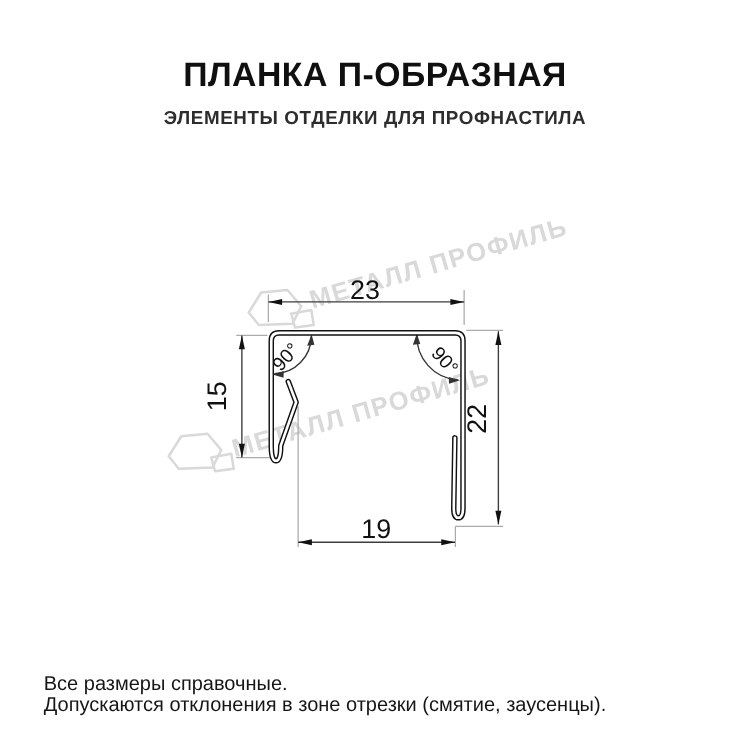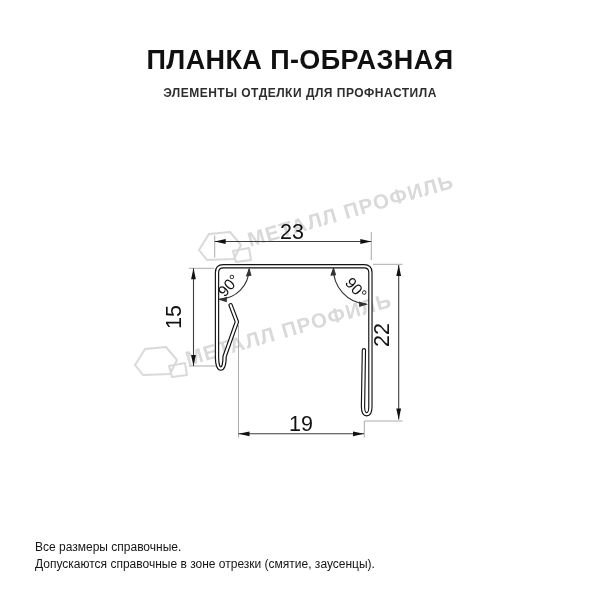--- a/index.html
+++ b/index.html
@@ -13,38 +13,38 @@
   .page{
     position:relative;width:600px;height:600px;background:#ffffff;overflow:hidden;
     font-family:"Liberation Sans","DejaVu Sans",sans-serif;color:var(--text);border-radius:18px;
   }
   .header{position:absolute;top:44px;left:0;width:600px;text-align:center;}
   .title-line{
     font-size:27px;line-height:33px;font-weight:800;letter-spacing:.4px;
     color:#101010;margin:0;
   }
   .subtitle{
-    margin-top:9px;font-size:12px;font-weight:700;letter-spacing:.5px;color:#2d2d2d;
+    margin-top:9px;font-size:15px;font-weight:700;letter-spacing:.5px;color:#2d2d2d;
   }
   svg.drawing{position:absolute;left:0;top:0;width:600px;height:600px;}
   .wm-text{
     font-size:20.5px;font-weight:700;letter-spacing:1.2px;
     fill:var(--watermark);
   }
   .wm-shape{fill:none;stroke:var(--watermark);stroke-width:2;stroke-linejoin:round;}
   .profile-black{fill:none;stroke:var(--line);stroke-width:4.4;stroke-linecap:round;stroke-linejoin:round;}
   .profile-white{fill:none;stroke:#ffffff;stroke-width:2.1;stroke-linecap:round;stroke-linejoin:round;}
   .dim{stroke:var(--dimline);stroke-width:1.1;fill:none;}
   .ext{stroke:var(--extline);stroke-width:1;fill:none;}
   .arrow{fill:var(--line);stroke:none;}
   .arc{stroke:#333333;stroke-width:1.1;fill:none;}
   .arc-tick{fill:#333333;stroke:none;}
   .dim-text{font-size:21.5px;fill:var(--text);font-weight:400;}
   .angle-text{font-size:15.5px;fill:var(--text);}
-  .footer{position:absolute;left:35px;top:539px;font-size:12px;line-height:17px;color:#161616;}
+  .footer{position:absolute;left:35px;top:539px;font-size:16px;line-height:17px;color:#161616;}
 </style>
 </head>
 <body>
 
 <div class="page">
 
   <div class="header">
     <div class="title-line">ПЛАНКА П-ОБРАЗНАЯ</div>
     <div class="subtitle">ЭЛЕМЕНТЫ ОТДЕЛКИ ДЛЯ ПРОФНАСТИЛА</div>
   </div>
@@ -128,16 +128,16 @@
            Q 224.6 368.6 220.8 368.6 Q 217 368.6 217 356.5
            L 217 272.6 Q 217 266.3 223.3 266.3
            L 364.1 266.3 Q 370.4 266.3 370.4 272.6
            L 370.4 406.5 Q 370.4 414.2 366.7 414.2
            Q 363 414.2 363 406.5 L 363.9 350.3"></path>
     </g>
   </svg>
 
   <div class="footer">
     <div>Все размеры справочные.</div>
-    <div>Допускаются справочные в зоне отрезки (смятие, заусенцы).</div>
+    <div>Допускаются отклонения в зоне отрезки (смятие, заусенцы).</div>
   </div>
 
 </div>
 
 </body></html>

